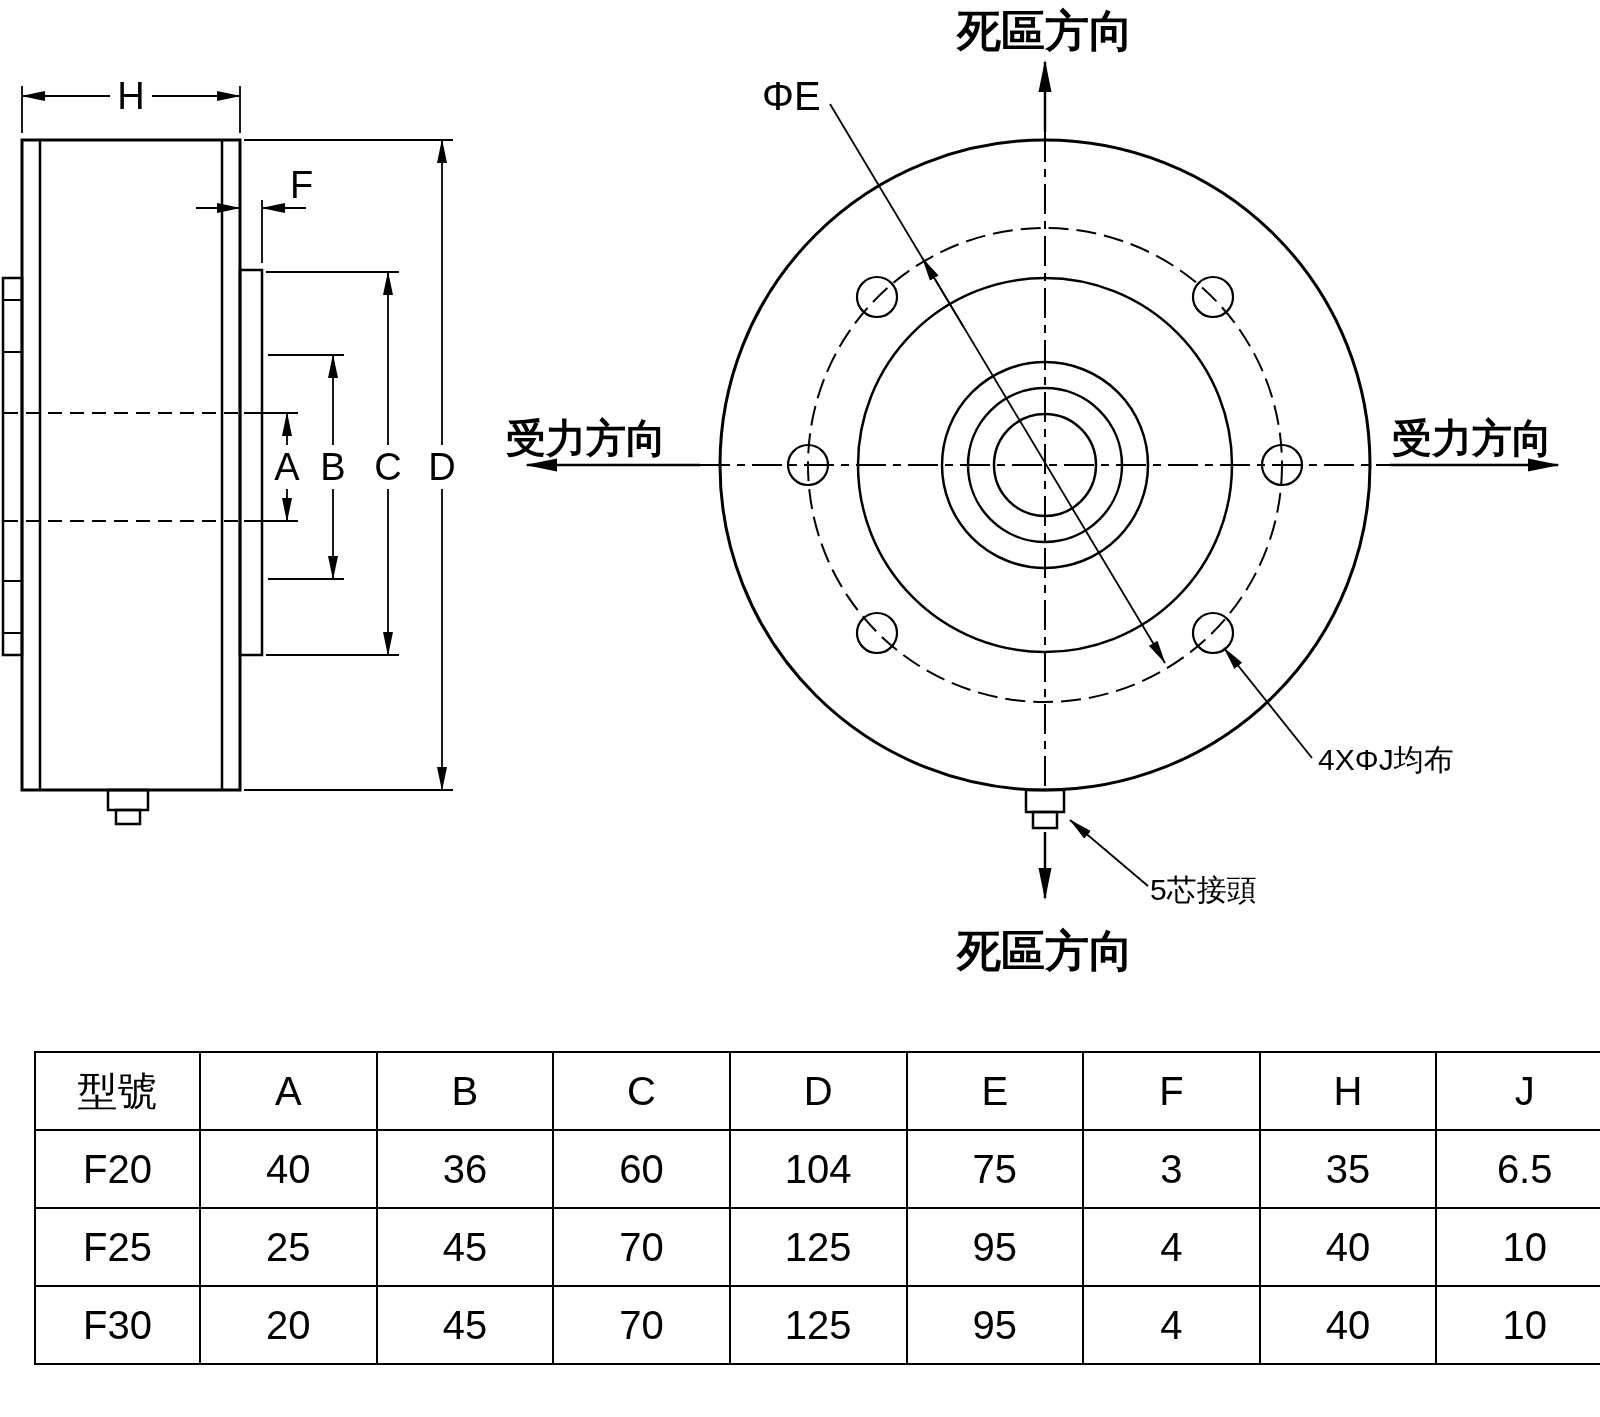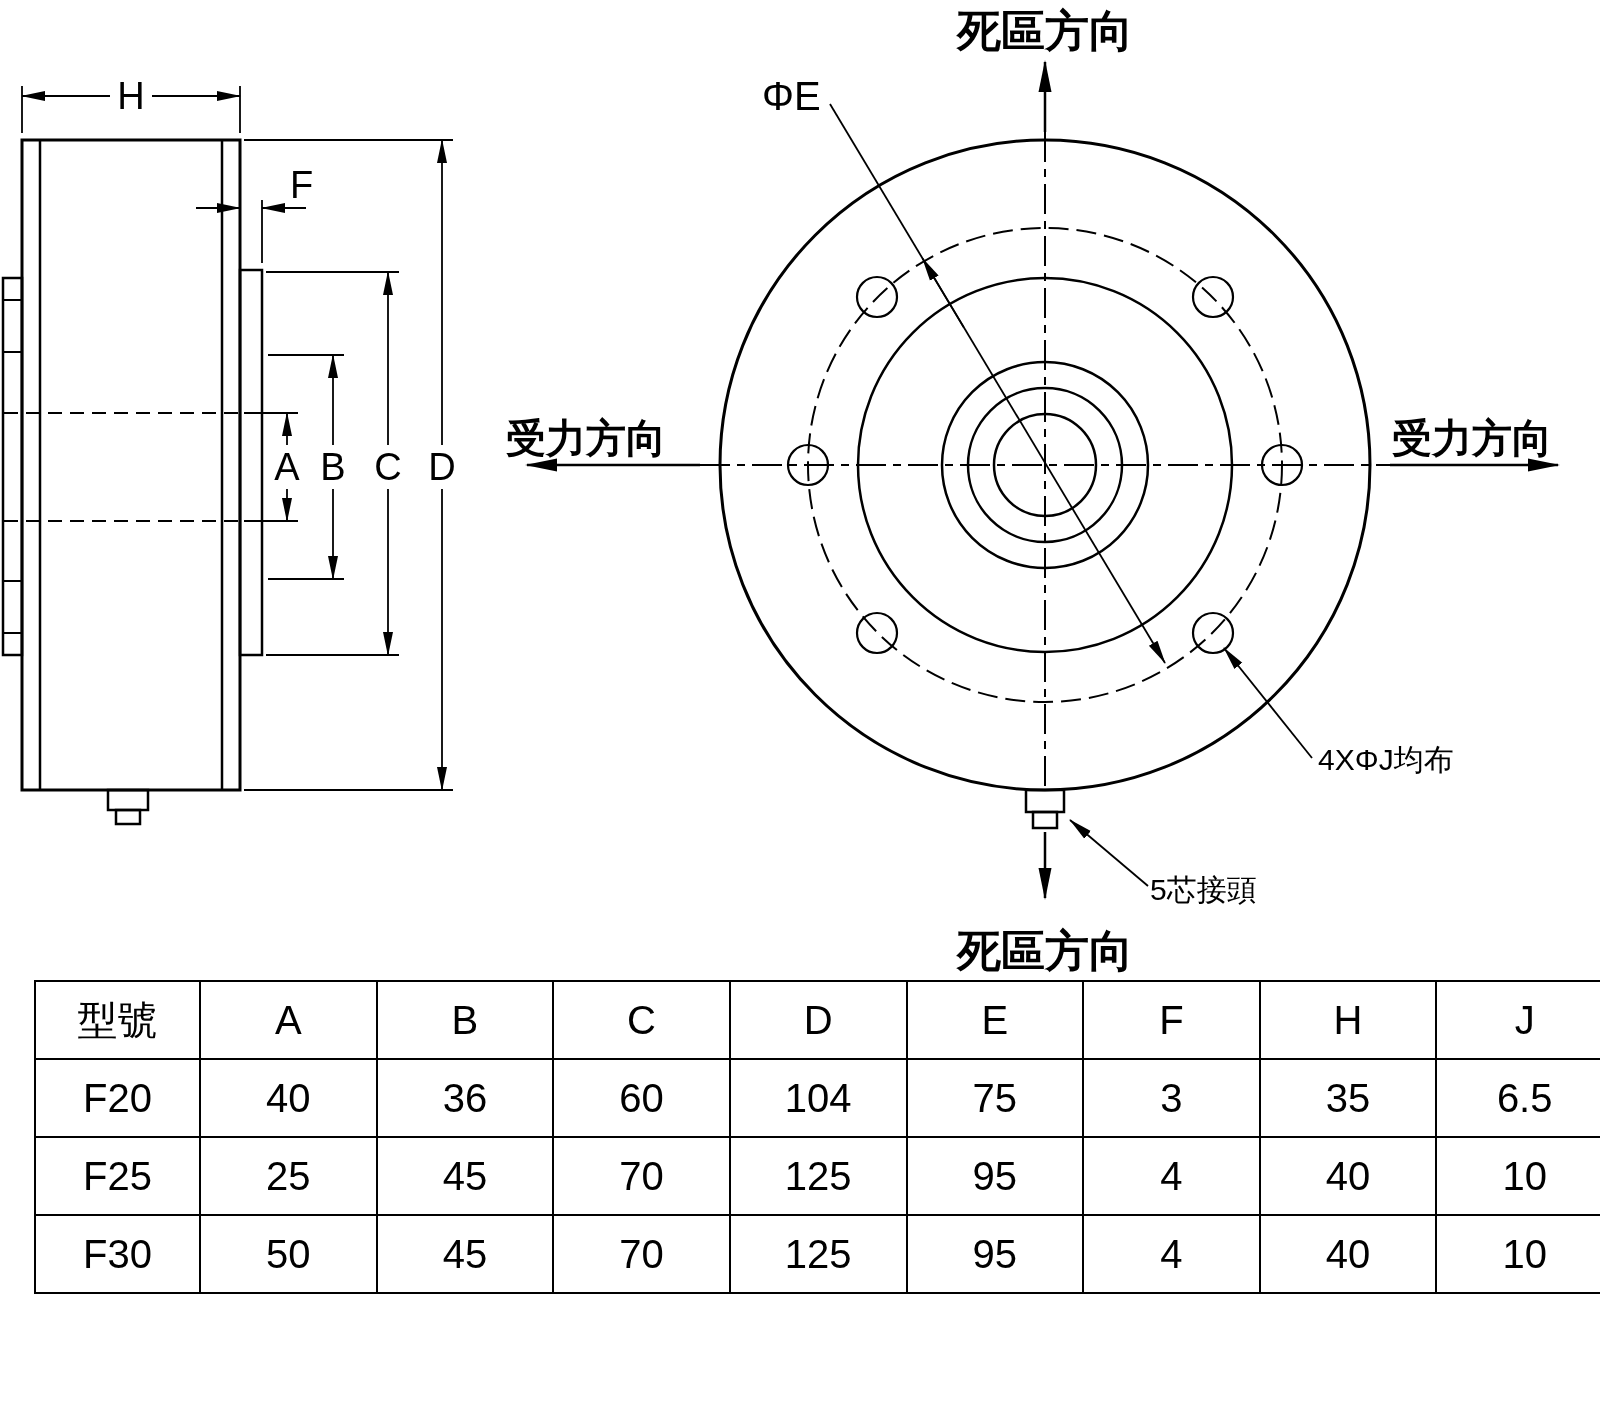--- a/index.html
+++ b/index.html
@@ -5,21 +5,21 @@
   html,body{margin:0;padding:0;background:#fff;}
   .page{position:relative;width:1600px;height:1417px;background:#fff;
         font-family:"Liberation Sans","DejaVu Sans",sans-serif;color:#000;overflow:hidden;}
   svg{position:absolute;left:0;top:0;}
   svg text{font-family:"Liberation Sans","DejaVu Sans",sans-serif;fill:#000;}
   .cjk-main{font-size:44px;font-weight:700;}
   .cjk-side{font-size:40px;font-weight:700;}
   .note-txt{font-size:30px;font-weight:400;}
   .dim-txt{font-size:38px;font-weight:400;}
   .phi-txt{font-size:40px;font-weight:400;}
-  .table-wrap{position:absolute;left:10px;top:980px;width:1476px;padding-left:24px;}
+  .table-wrap{position:absolute;left:10px;top:1051px;width:1476px;padding-left:24px;}
   table.dims{border-collapse:collapse;width:1580px;table-layout:fixed;}
   table.dims th, table.dims td{
     border:2px solid #000;height:76px;text-align:center;vertical-align:middle;
     font-size:40px;font-weight:400;padding:0;}
 </style>
 </head>
 <body>
 
 <div class="page">
 
@@ -180,21 +180,21 @@
         <td>45</td>
         <td>70</td>
         <td>125</td>
         <td>95</td>
         <td>4</td>
         <td>40</td>
         <td>10</td>
       </tr>
       <tr>
         <td>F30</td>
-        <td>50</td>
+        <td>20</td>
         <td>45</td>
         <td>70</td>
         <td>125</td>
         <td>95</td>
         <td>4</td>
         <td>40</td>
         <td>10</td>
       </tr>
     </tbody>
   </table>

